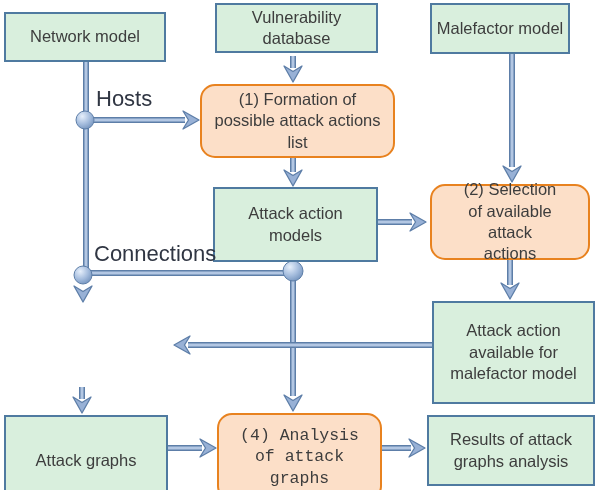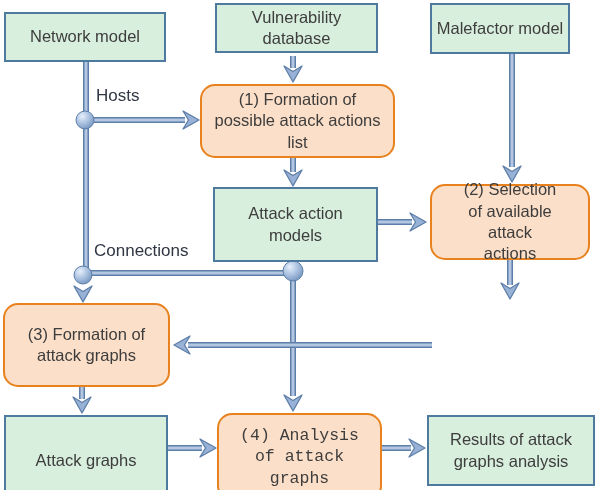--- a/index.html
+++ b/index.html
@@ -39,21 +39,21 @@
     border: 2px solid var(--green_border, #4f7aa0);
   }
   .orange {
     background: var(--orange_fill, #fcdfc8);
     border: 2.6px solid var(--orange_border, #e8821f);
     border-radius: 15px;
   }
   .edge-label {
     position: absolute;
     z-index: 2;
-    font-size: 17px;
+    font-size: 22px;
     color: #303643;
     white-space: nowrap;
   }
 
   #n-network    { left: 4px;   top: 12px;   width: 162px; height: 50px; }
   #n-vuln       { left: 215px; top: 3px;   width: 163px; height: 50px; padding: 0 8px; }
   #n-malefactor { left: 430px; top: 3px;   width: 140px; height: 51px; }
   #n-step1      { left: 200px; top: 84px;  width: 195px; height: 74px; padding: 0 12px; }
   #n-models     { left: 213px; top: 187px; width: 165px; height: 75px; padding: 0 14px; }
   #n-step2      { left: 430px; top: 184px; width: 160px; height: 76px; padding: 0 28px; }
@@ -166,21 +166,21 @@
     <circle class="junction" cx="83" cy="275" r="9"></circle>
     <circle class="junction" cx="293" cy="271" r="10"></circle>
   </svg>
 
   <div class="node green" id="n-network">Network model</div>
   <div class="node green" id="n-vuln">Vulnerability database</div>
   <div class="node green" id="n-malefactor">Malefactor model</div>
   <div class="node orange" id="n-step1">(1) Formation of possible attack actions list</div>
   <div class="node green" id="n-models">Attack action models</div>
   <div class="node orange" id="n-step2">(2) Selection of available attack actions</div>
-  <div class="node orange" id="n-step3">(3) Formation of attack graphs</div>
+  <div class="node green" id="n-available">Attack action available for malefactor model</div>
   <div class="node green" id="n-graphs">Attack graphs</div>
   <div class="node orange" id="n-step4">(4) Analysis of attack graphs</div>
   <div class="node green" id="n-results">Results of attack graphs analysis</div>
 
   <div class="edge-label" id="lbl-hosts">Hosts</div>
   <div class="edge-label" id="lbl-connections">Connections</div>
 
 </div>
 
 </body></html>

